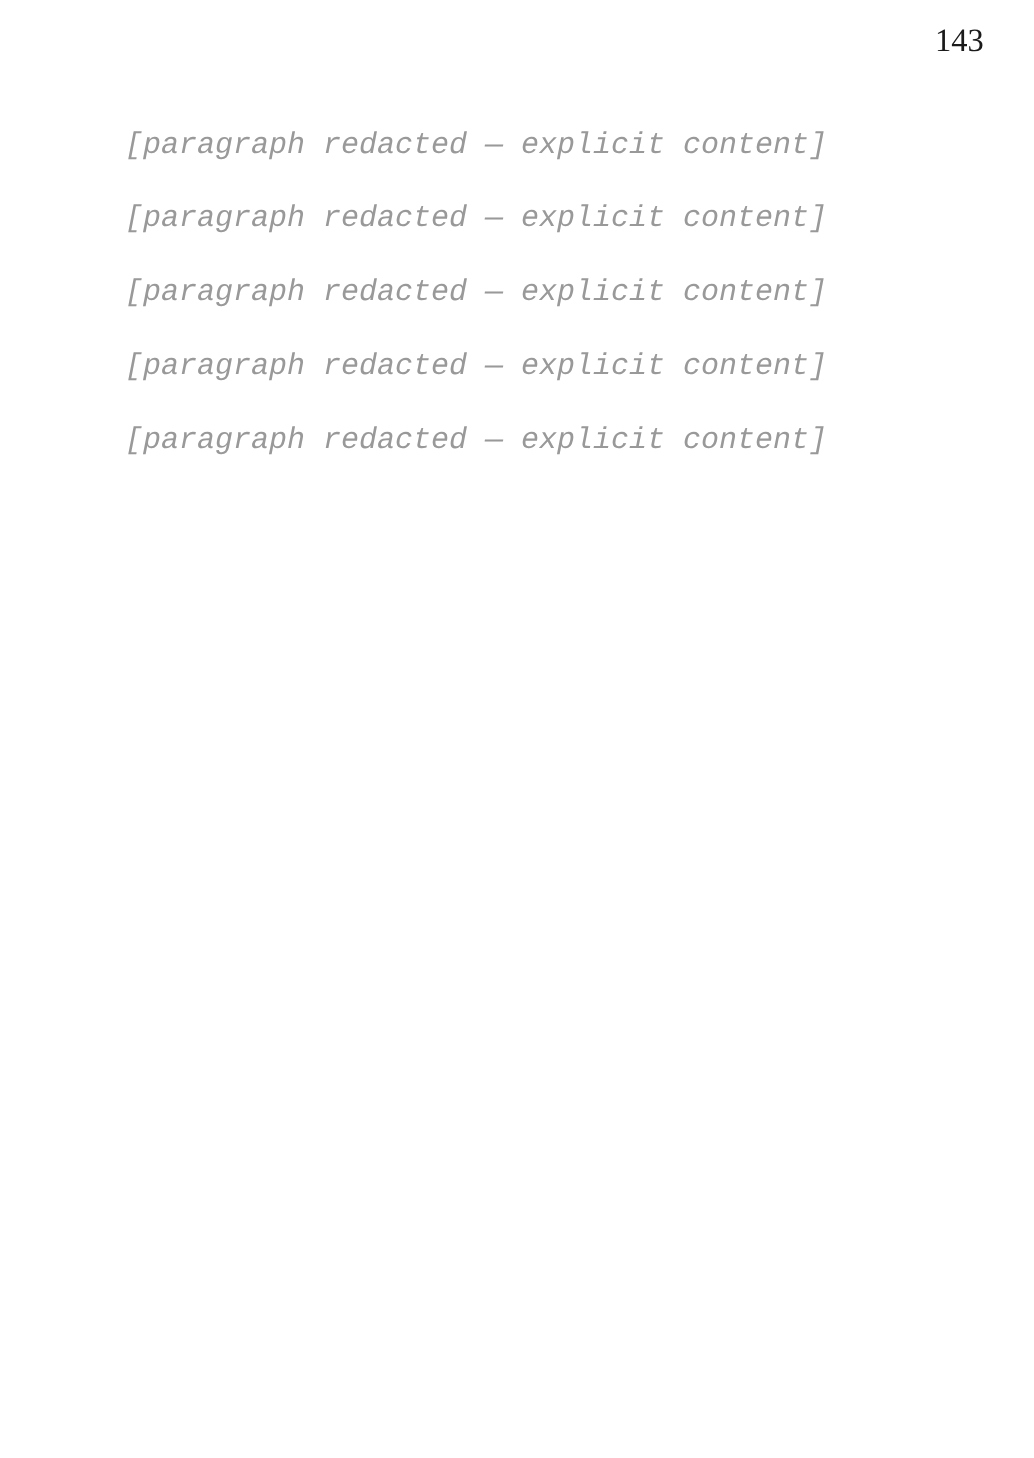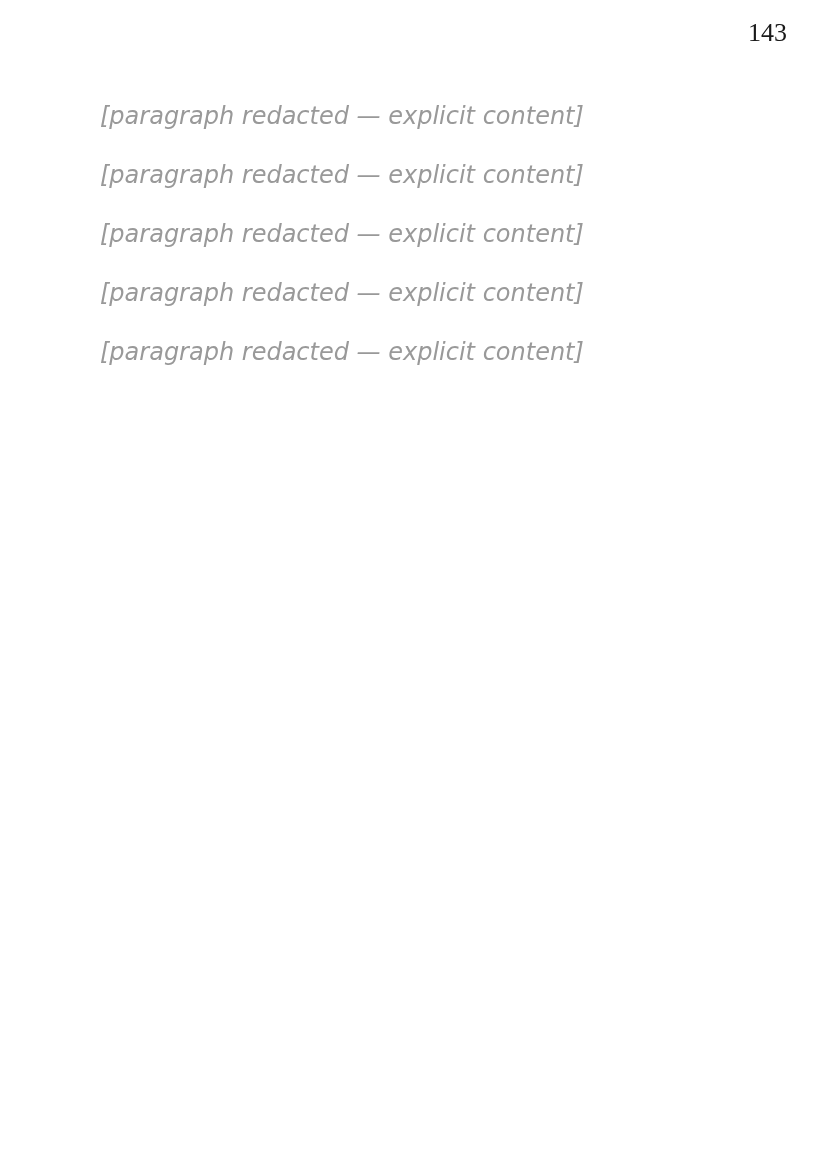--- a/index.html
+++ b/index.html
@@ -1,19 +1,19 @@
 <!DOCTYPE html>
 <html><head>
 <meta charset="utf-8">
 <style>
   body { margin: 0; background: #ffffff; font-family: "DejaVu Sans", sans-serif; }
   .page { width: 827px; height: 916px; position: relative; background: #fff; color: #1a1a1a; box-sizing: border-box; }
   .page-number { position: absolute; top: 18px; right: 40px; font-family: "Liberation Serif", serif; font-size: 26px; }
   .content { position: absolute; top: 100px; left: 100px; right: 110px; font-size: 24px; line-height: 1.38; }
-  .content p { margin: 0 0 26px 0; color: #999; font-style: italic; }
+  .content p { margin: 0 0 26px 0; color: #999; font-style: italic; font-family: Liberation Mono, monospace; }
 </style>
 </head>
 <body>
 
 <div class="page">
   <div class="page-number">143</div>
   <div class="content">
       <p>[paragraph redacted — explicit content]</p>
       <p>[paragraph redacted — explicit content]</p>
       <p>[paragraph redacted — explicit content]</p>

